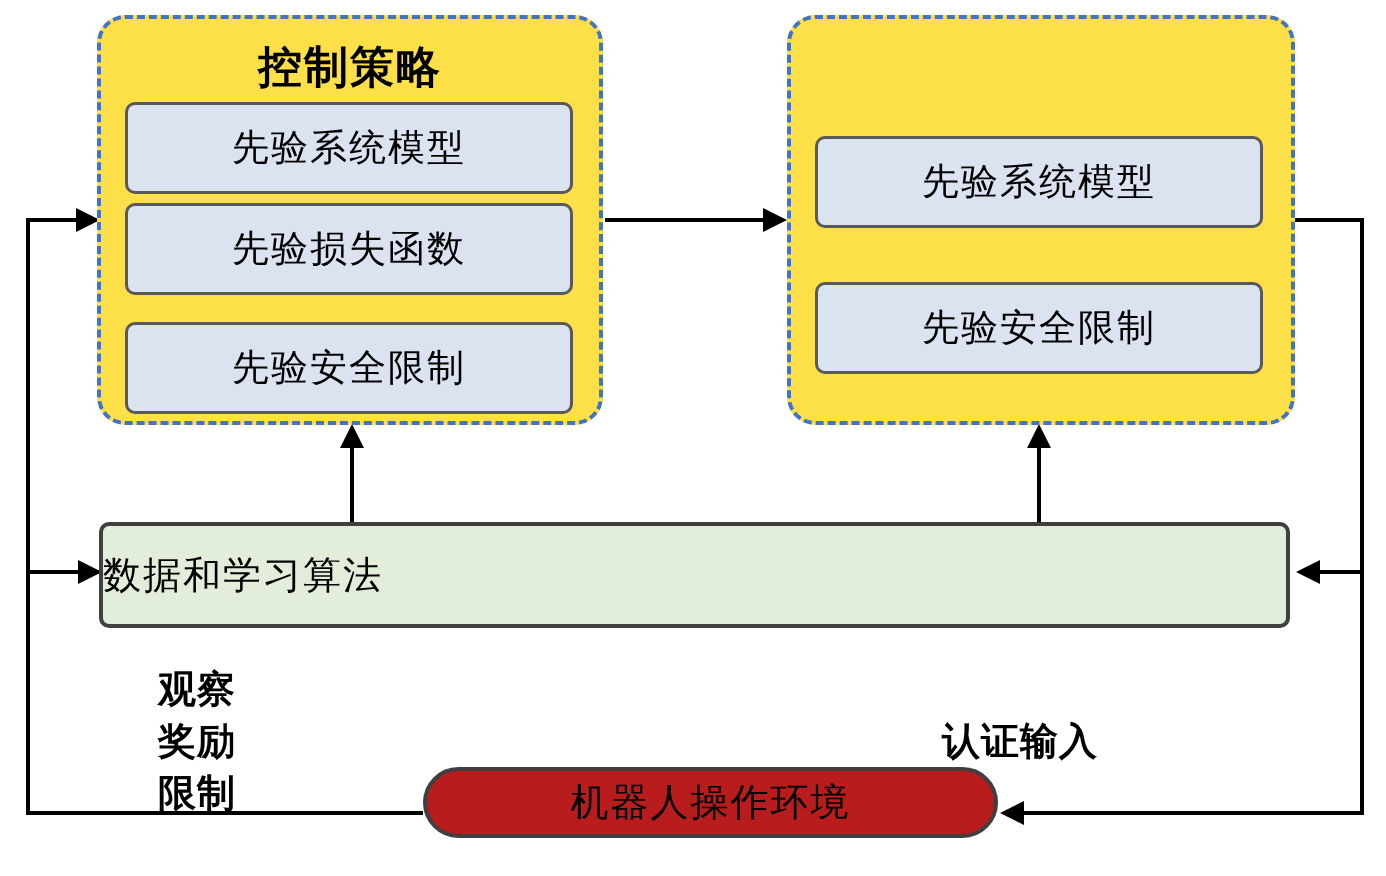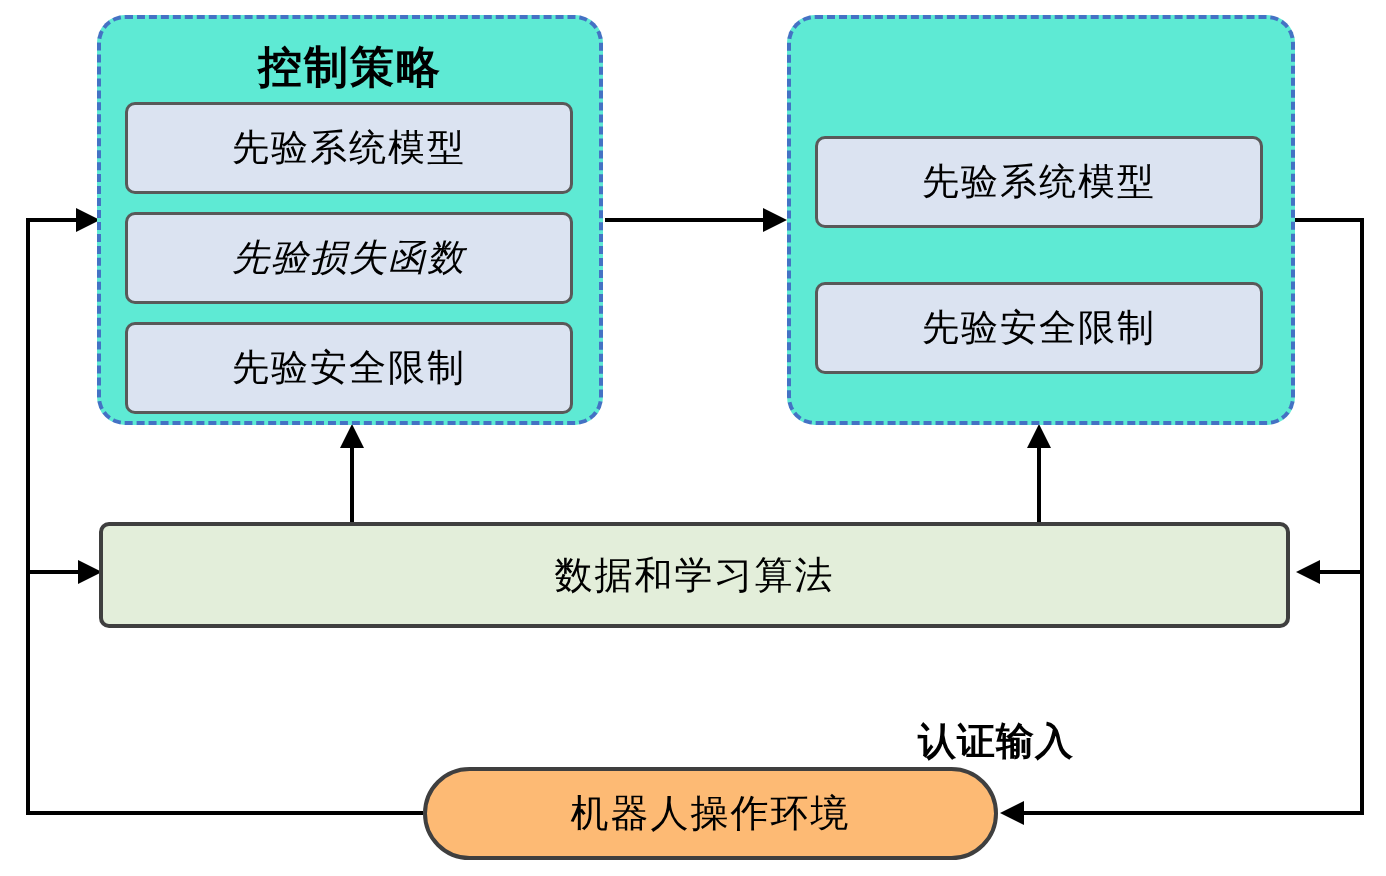--- a/index.html
+++ b/index.html
@@ -18,21 +18,21 @@
   .connector-layer {
     position: absolute;
     left: 0; top: 0;
     width: 1386px; height: 876px;
     pointer-events: none;
   }
   .dashed-group {
     position: absolute;
     border: 4px dashed #4472C4;
     border-radius: 28px;
-    background: #5eead4;
+    background: #fde047;
   }
   .group-policy  { left: 97px;  top: 15px; width: 506px; height: 410px; }
   .group-safety  { left: 787px; top: 15px; width: 508px; height: 410px; }
   .group-title {
     position: absolute;
     left: 0; right: 0;
     top: 24px;
     text-align: center;
     font-size: 44px;
     font-weight: bold;
@@ -50,64 +50,64 @@
     border-radius: 10px;
     display: flex;
     align-items: center;
     justify-content: center;
     font-size: 37px;
     font-weight: 500;
     letter-spacing: 2px;
     white-space: nowrap;
   }
   .group-policy .pb-0 { top: 83px; }
-  .group-policy .pb-1 { top: 193px; font-style: italic; }
+  .group-policy .pb-1 { top: 184px; }
   .group-policy .pb-2 { top: 303px; }
   .group-safety .pb-0 { top: 117px; }
   .group-safety .pb-1 { top: 263px; }
   .learning-box {
     position: absolute;
     left: 99px; top: 522px;
     width: 1191px; height: 106px;
     background: #E3EEDA;
     border: 4px solid #3F3F3F;
     border-radius: 10px;
     display: flex;
     align-items: center;
-    justify-content: center;
+    justify-content: flex-start;
     font-size: 38px;
     font-weight: 500;
     letter-spacing: 2px;
     white-space: nowrap;
   }
   .environment-pill {
     position: absolute;
     left: 423px; top: 767px;
-    width: 575px; height: 93px;
-    background: #fdba74;
+    width: 575px; height: 71px;
+    background: #b91c1c;
     border: 4px solid #3F3F3F;
     border-radius: 50px;
     display: flex;
     align-items: center;
     justify-content: center;
     font-size: 38px;
     font-weight: 500;
     letter-spacing: 2px;
     white-space: nowrap;
   }
   .edge-label {
     position: absolute;
     font-size: 40px;
     font-weight: bold;
     letter-spacing: 1px;
     text-align: center;
     white-space: nowrap;
   }
   .label-input          { left: 617px; top: 138px; width: 160px; }
-  .label-certified      { left: 896px; top: 716px; width: 200px; font-size: 38px; }
+  .label-certified      { left: 920px; top: 716px; width: 200px; font-size: 38px; }
   .label-feedback       { left: 137px; top: 663px; width: 120px; font-size: 38px; line-height: 52px; }
   .label-feedback div   { height: 52px; }
 </style>
 </head>
 <body>
 
 <div class="canvas">
 
   <svg class="connector-layer" viewBox="0 0 1386 876" xmlns="http://www.w3.org/2000/svg">
     <g stroke="#000000" stroke-width="4" fill="none">
@@ -156,14 +156,19 @@
     <span>数据和学习算法</span>
   </div>
 
   <div class="environment-pill">
     <span>机器人操作环境</span>
   </div>
 
 
   <div class="edge-label label-certified">认证输入</div>
 
+  <div class="edge-label label-feedback">
+    <div>观察</div>
+    <div>奖励</div>
+    <div>限制</div>
+  </div>
 
 </div>
 
 </body></html>

